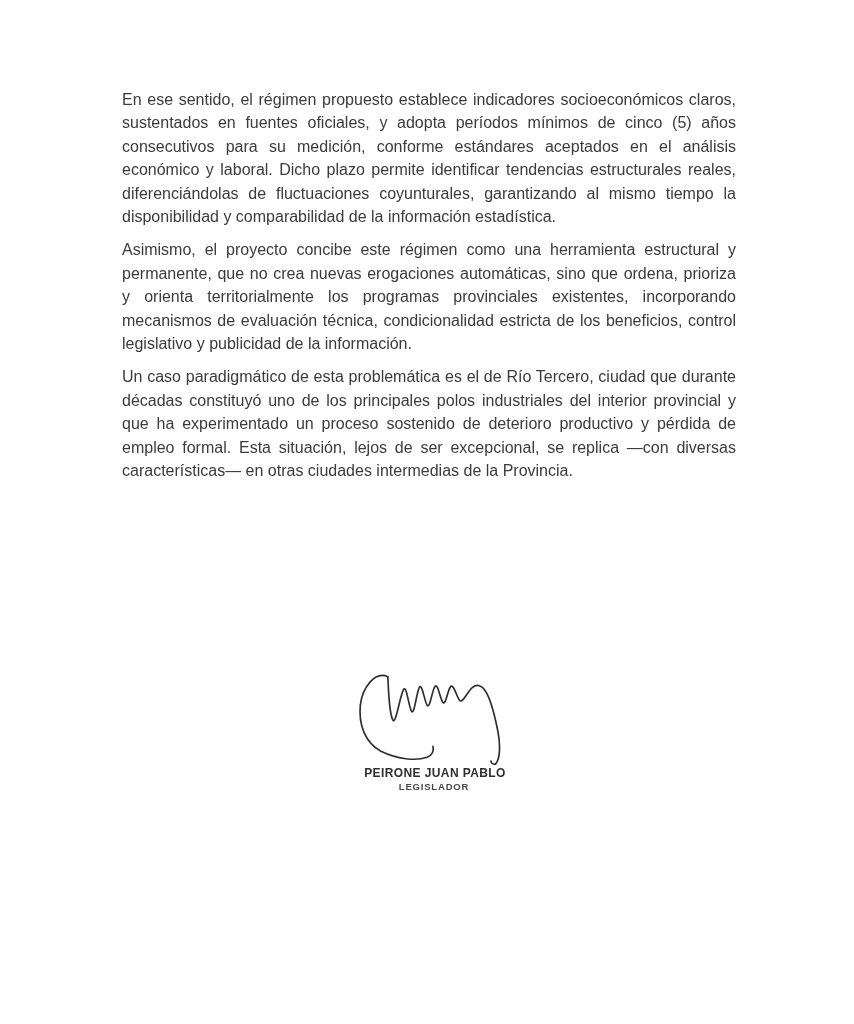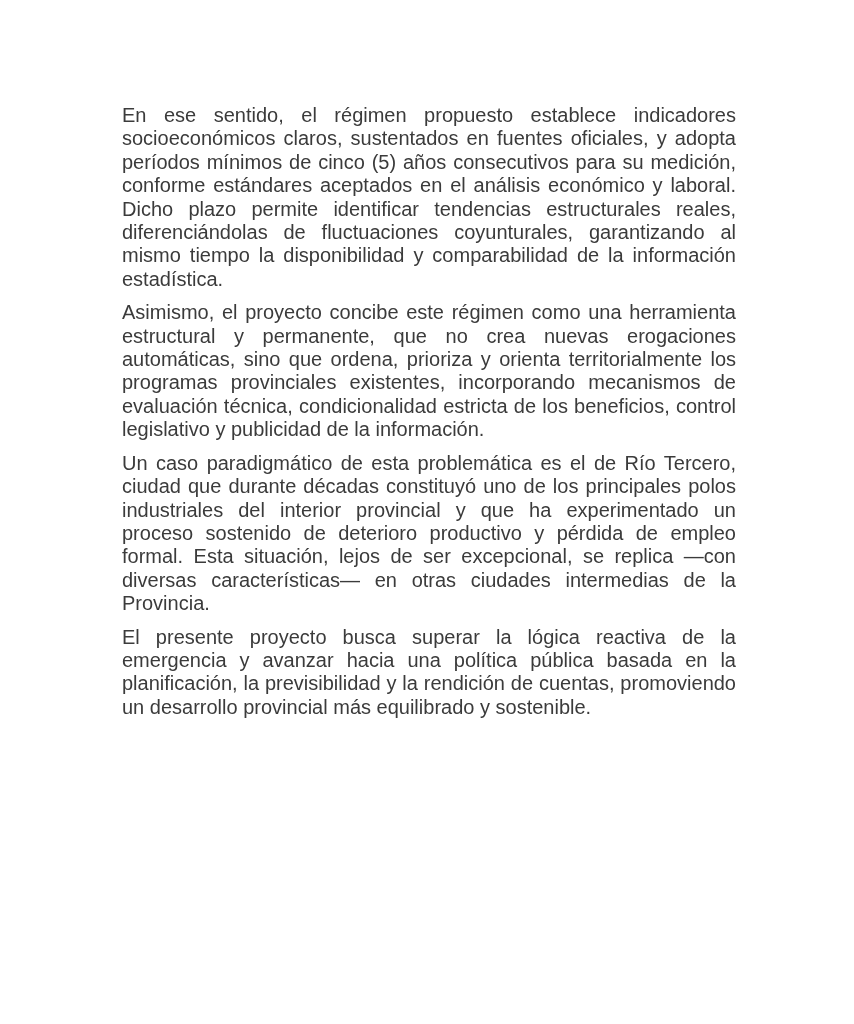--- a/index.html
+++ b/index.html
@@ -14,25 +14,24 @@
     background: #ffffff;
     overflow: hidden;
     font-family: "Liberation Sans", "DejaVu Sans", sans-serif;
   }
   .doc-body {
     position: absolute;
     left: 122px;
     top: 88px;
     width: 614px;
     color: #3b3b3b;
-    font-size: 20px;
+    font-size: 16px;
     line-height: 23.4px;
     text-align: justify;
     text-justify: inter-word;
-    margin-top: 16px;
   }
   .doc-body p {
     margin: 0 0 10px 0;
     -webkit-hyphens: none;
     hyphens: none;
   }
   .sig-block {
     position: absolute;
     left: 0;
     top: 660px;
@@ -76,17 +75,44 @@
 </style>
 </head>
 <body>
 
 <div class="page">
 
   <div class="doc-body">
     <p>En ese sentido, el régimen propuesto establece indicadores socioeconómicos claros, sustentados en fuentes oficiales, y adopta períodos mínimos de cinco (5) años consecutivos para su medición, conforme estándares aceptados en el análisis económico y laboral. Dicho plazo permite identificar tendencias estructurales reales, diferenciándolas de fluctuaciones coyunturales, garantizando al mismo tiempo la disponibilidad y comparabilidad de la información estadística.</p>
     <p>Asimismo, el proyecto concibe este régimen como una herramienta estructural y permanente, que no crea nuevas erogaciones automáticas, sino que ordena, prioriza y orienta territorialmente los programas provinciales existentes, incorporando mecanismos de evaluación técnica, condicionalidad estricta de los beneficios, control legislativo y publicidad de la información.</p>
     <p>Un caso paradigmático de esta problemática es el de Río Tercero, ciudad que durante décadas constituyó uno de los principales polos industriales del interior provincial y que ha experimentado un proceso sostenido de deterioro productivo y pérdida de empleo formal. Esta situación, lejos de ser excepcional, se replica —con diversas características— en otras ciudades intermedias de la Provincia.</p>
-    <p>El presente proyecto busca superar la lógica reactiva de la emergencia y avanzar hacia una política pública basada en la planificación, la previsibilidad y la rendición de cuentas, promoviendo un desarrollo provincial más equilibrado y sostenible.</p>
   </div>
 
+  <div class="sig-block">
+    <svg class="sig-svg" viewBox="0 0 160 110" fill="none" stroke="#2e2e2e" stroke-width="1.7" stroke-linecap="round" stroke-linejoin="round">
+
+      <path d="M 35 15
+               C 22 9, 9 26, 7 44
+               C 5 64, 12 82, 28 91
+               C 44 99, 64 101, 75 97
+               C 80 95, 82 91, 81 86"></path>
+
+      <path d="M 35 15
+               C 36 32, 36 50, 40 59
+               C 43 65, 47 36, 51 28
+               C 54 23, 56 44, 59 50
+               C 62 55, 64 32, 67 26
+               C 70 21, 72 39, 75 44
+               C 78 48, 80 29, 83 25
+               C 86 21, 88 37, 91 41
+               C 94 45, 96 28, 99 25
+               C 102 22, 105 35, 108 39
+               C 111 43, 116 30, 121 26
+               C 126 22, 131 24, 134 29
+               C 139 36, 144 55, 147 70
+               C 150 85, 149 97, 146 102
+               C 145 105, 141 105, 140 101"></path>
+    </svg>
+    <div class="sig-name">PEIRONE JUAN PABLO</div>
+    <div class="sig-title">LEGISLADOR</div>
+  </div>
 
 </div>
 
 </body></html>

